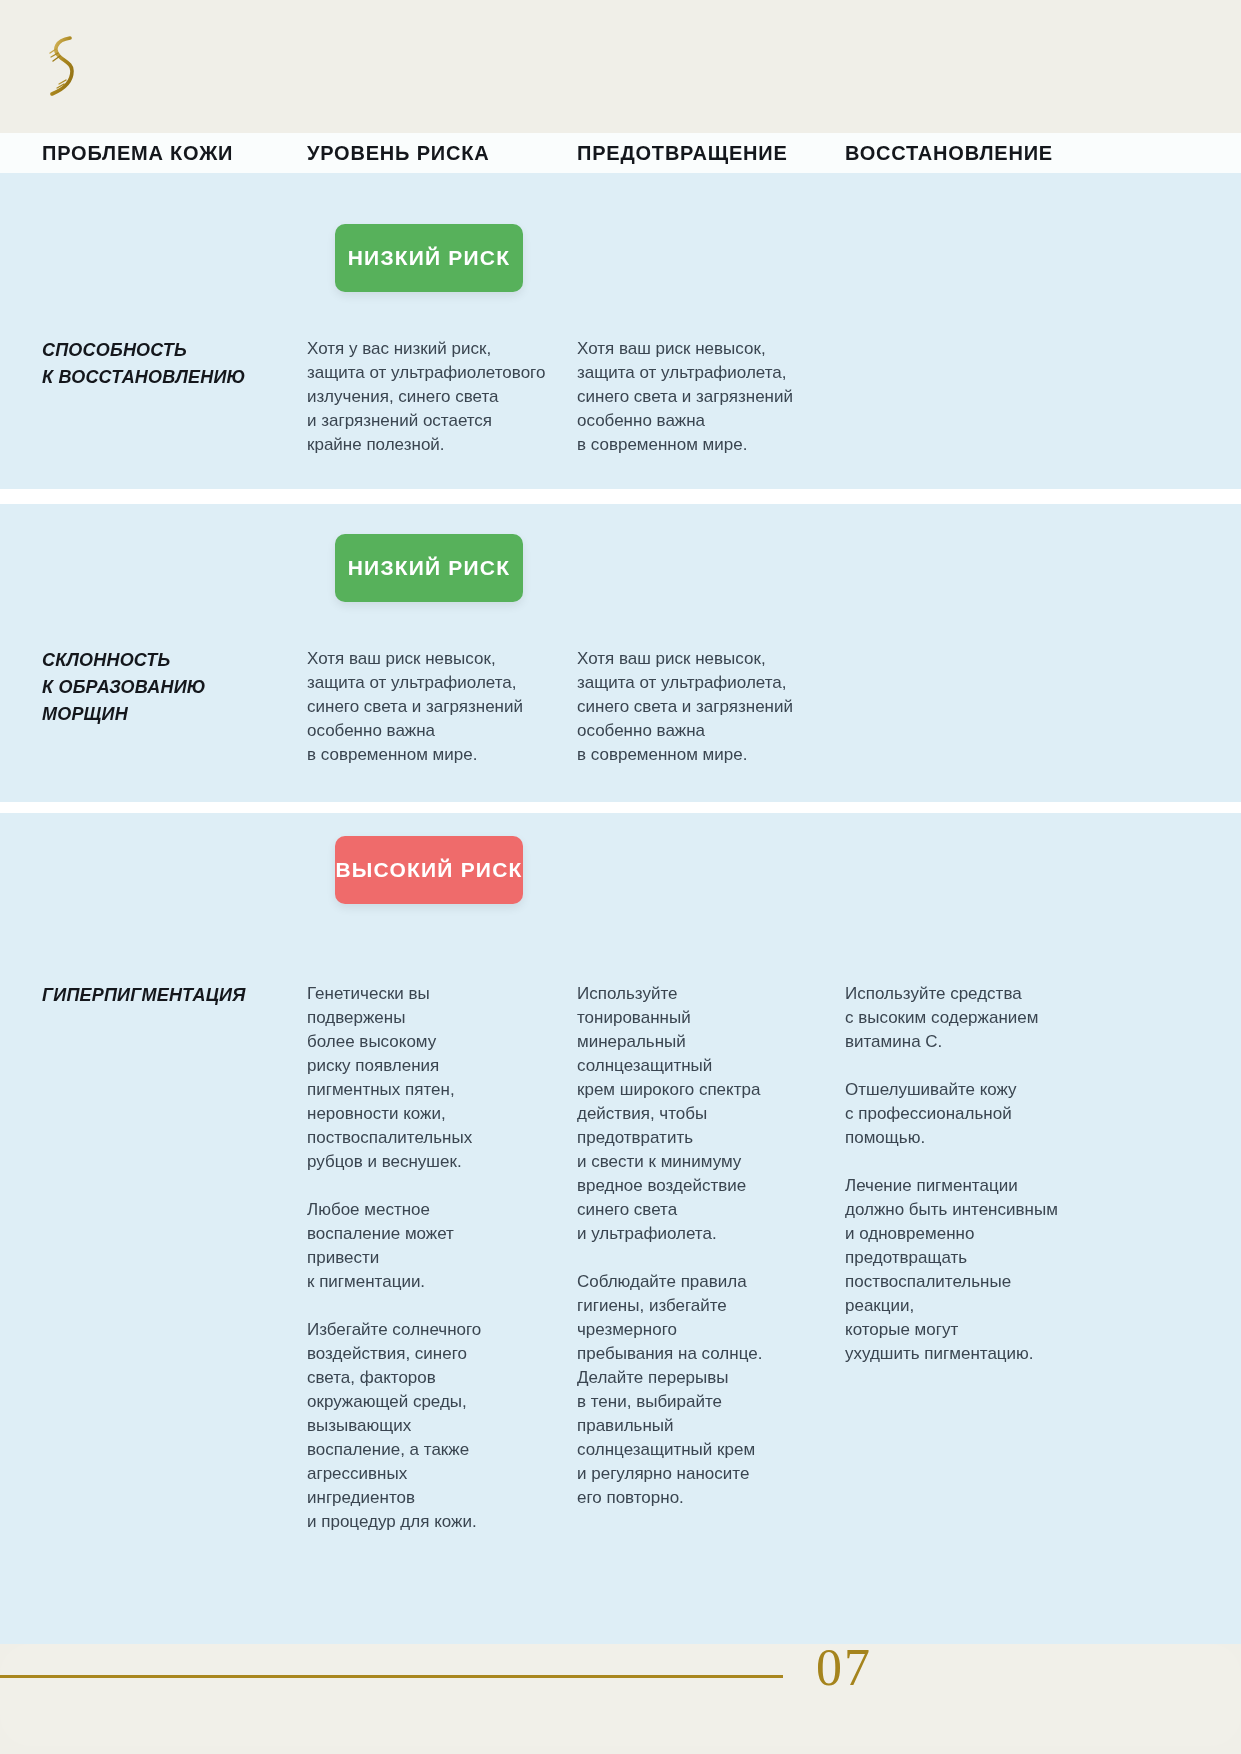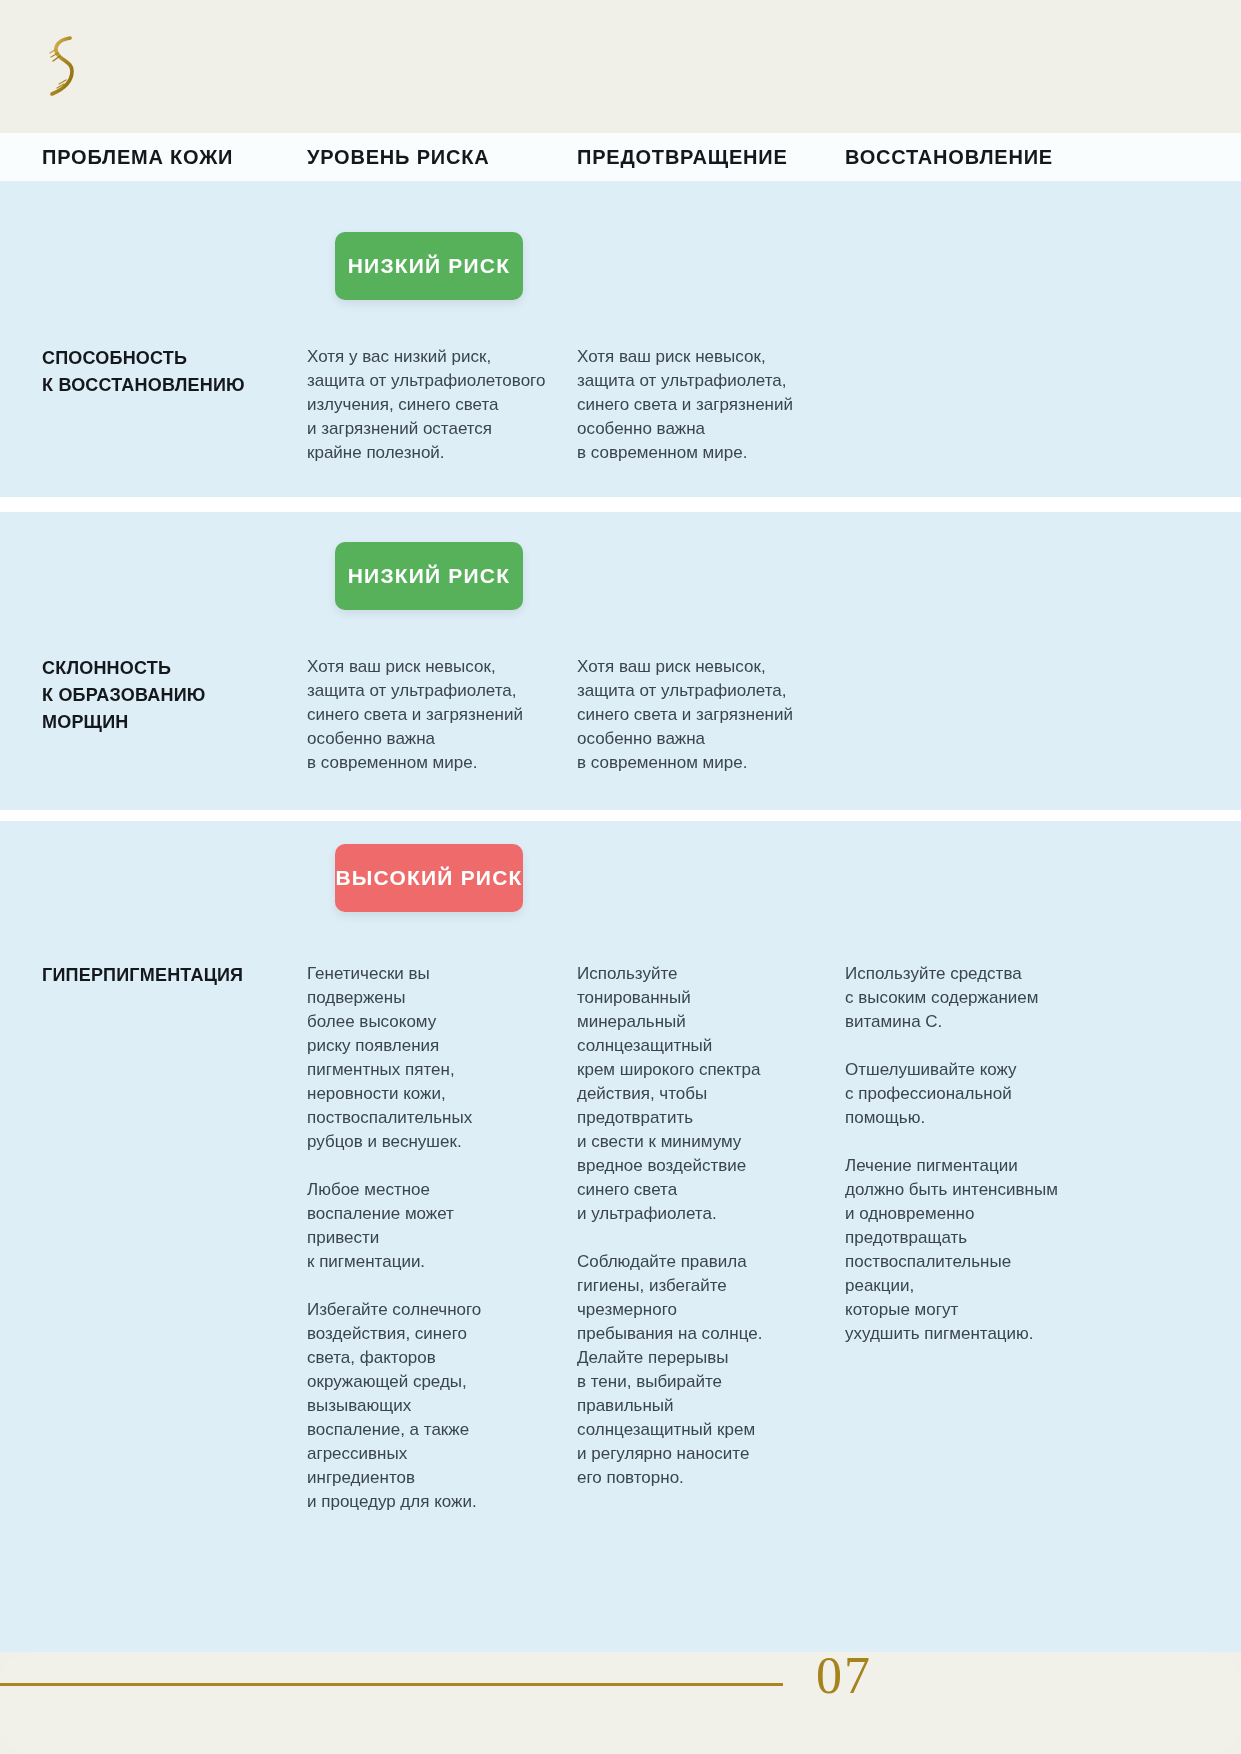--- a/index.html
+++ b/index.html
@@ -5,21 +5,21 @@
   html,body{margin:0;padding:0;}
   body{
     width:1241px;height:1754px;
     background:#f0efe8;
     font-family:"Liberation Sans",sans-serif;
     position:relative;overflow:hidden;
   }
   .top-area{height:133px;position:relative;background:#f0efe8;}
   .logo{position:absolute;left:46px;top:36px;}
   .header-band{
-    height:48px;background:#fafdfd;
+    height:40px;background:#fafdfd;
     display:grid;grid-template-columns:265px 270px 268px auto;
     align-items:center;padding-left:42px;box-sizing:border-box;
     font-weight:bold;font-size:20px;letter-spacing:0.8px;color:#14171c;
   }
   .panel{background:#deeef6;padding-left:42px;box-sizing:border-box;}
   .panel.s1{height:316px;padding-top:51px;}
   .panel.s2{height:298px;padding-top:30px;}
   .panel.s3{height:831px;padding-top:23px;}
   .gap{background:#ffffff;}
   .gap.g1{height:15px;}
@@ -27,25 +27,25 @@
   .badge{
     width:188px;height:68px;border-radius:10px;
     margin-left:293px;
     color:#ffffff;font-weight:bold;font-size:21px;letter-spacing:1.2px;
     display:flex;align-items:center;justify-content:center;
     box-shadow:0 4px 10px rgba(0,0,0,0.08);
   }
   .row{display:grid;grid-template-columns:265px 270px 268px auto;}
   .s1 .row{margin-top:45px;}
   .s2 .row{margin-top:45px;}
-  .s3 .row{margin-top:50px;}
+  .s3 .row{margin-top:78px;}
   .cell{padding-right:20px;box-sizing:border-box;}
   .cell.title{
     font-size:18px;line-height:27px;font-weight:bold;
-    color:#14171c;letter-spacing:0.2px;white-space:pre-line;
+    color:#14171c;letter-spacing:0.2px;white-space:pre-line;font-style:italic;
   }
   .cell.body{
     font-size:17px;line-height:24px;color:#3a4550;white-space:pre-line;
   }
   .footer{position:relative;height:102px;background:#f1f0e9;border-radius:31px;}
   .rule{position:absolute;left:0;top:31px;width:783px;height:3px;background:#a9871f;}
   .pagenum{
     position:absolute;left:816px;top:-6px;
     font-family:"Liberation Serif","DejaVu Serif",serif;
     font-size:52px;line-height:60px;letter-spacing:2px;color:#a5841d;

